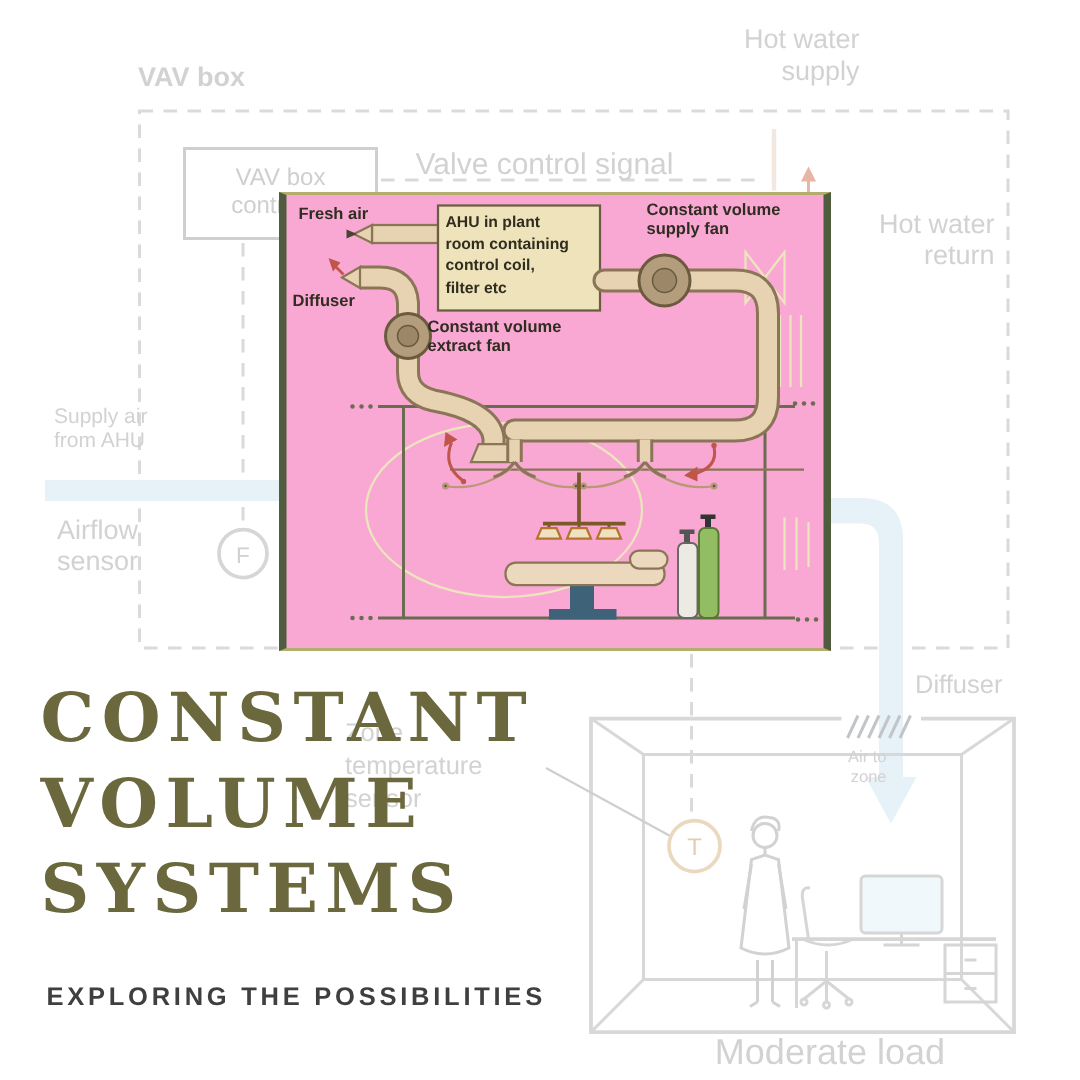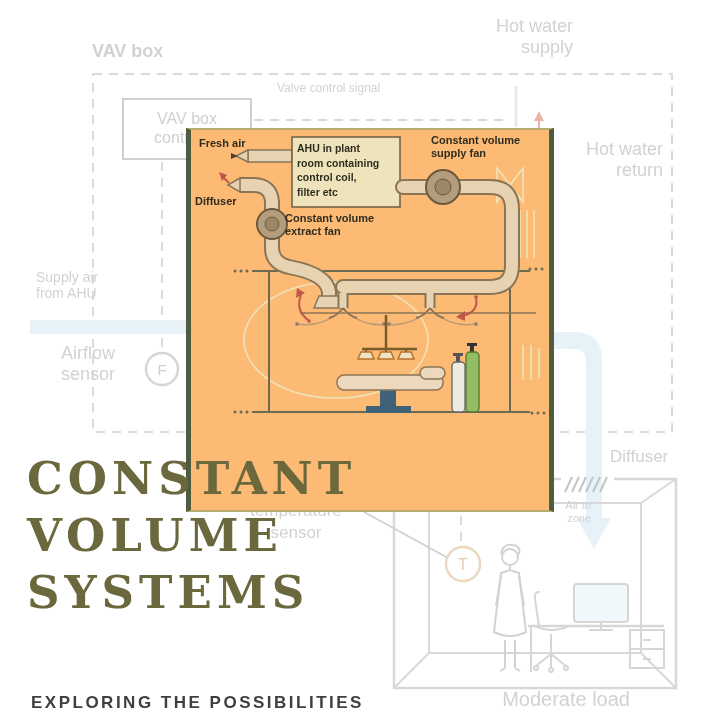--- a/index.html
+++ b/index.html
@@ -4,38 +4,38 @@
 <style>
   html,body{margin:0;padding:0;background:#ffffff;}
   #slide{position:relative;width:720px;height:720px;background:#ffffff;overflow:hidden;
          font-family:"Liberation Sans",sans-serif;}
   svg{display:block;}
   .abs{position:absolute;}
   
   .lbl{position:absolute;color:#d2d2d2;white-space:pre-line;line-height:1.15;
        font-family:"Liberation Sans",sans-serif;}
   .ctr{text-align:right;}
-  .rgt{text-align:center;}
+  .rgt{text-align:left;}
   
   #vav-controller-box{position:absolute;left:122px;top:98px;width:130px;height:62px;
        border:2px solid #cfcfcf;box-sizing:border-box;color:#cfcfcf;font-size:16px;
        line-height:1.2;text-align:center;padding-top:9px;white-space:pre-line;}
   
-  #panel{position:absolute;left:186px;top:128px;width:368px;height:384px;box-sizing:border-box;
-       background:#fdba74;border-top:2px solid #b3ae6d;border-bottom:2px solid #b3ae6d;
+  #panel{position:absolute;left:186px;top:128px;width:368px;height:306px;box-sizing:border-box;
+       background:#f9a8d4;border-top:2px solid #b3ae6d;border-bottom:2px solid #b3ae6d;
        border-left:5px solid #4f5c3e;border-right:5px solid #4f5c3e;}
   .plbl{position:absolute;color:#2f2d1f;font-weight:bold;font-size:11px;line-height:13px;
        white-space:pre-line;font-family:"Liberation Sans",sans-serif;}
   #ahu-text{font-size:10.5px;line-height:14.5px;}
   
   .title-line{position:absolute;left:27px;color:#6a683c;font-family:"DejaVu Serif",serif;
        font-weight:bold;font-size:45px;letter-spacing:5px;white-space:nowrap;z-index:5;}
   #subtitle{position:absolute;left:31px;top:655px;color:#3f3f3f;font-weight:bold;
        font-size:17px;letter-spacing:2.5px;white-space:nowrap;z-index:5;
-       font-family:"Liberation Sans",sans-serif;margin-top:38px;}
+       font-family:"Liberation Sans",sans-serif;}
 </style>
 </head>
 <body>
 
 <div id="slide">
 
   <svg class="abs" style="left:0;top:0;z-index:0" width="720" height="720" viewBox="0 0 720 720">
     <g fill="none" stroke="#dadada" stroke-width="2" stroke-dasharray="9 7">
       <rect x="93" y="74" width="579" height="358"></rect>
       <path d="M254 120 H504"></path>
@@ -103,36 +103,36 @@
     </g>
     <g>
       <circle cx="463" cy="564" r="17" fill="none" stroke="#ead9bf" stroke-width="2.5"></circle>
       <text x="463" y="570" text-anchor="middle" font-size="16" fill="#e2cfae" font-family="Liberation Sans, sans-serif">T</text>
     </g>
   </svg>
 
   <div class="lbl" style="left:92px;top:41px;font-size:18px;font-weight:700">VAV box</div>
   <div class="lbl ctr" style="left:455px;top:16px;width:118px;font-size:18px">Hot water
 supply</div>
-  <div class="lbl" style="left:277px;top:82px;font-size:12px">Valve control signal</div>
+  <div class="lbl" style="left:277px;top:99px;font-size:20px">Valve control signal</div>
   <div id="vav-controller-box">VAV box
 controller</div>
   <div class="lbl ctr" style="left:545px;top:139px;width:118px;font-size:18px">Hot water
 return</div>
   <div class="lbl" style="left:36px;top:269px;font-size:14px">Supply air
 from AHU</div>
   <div class="lbl rgt" style="left:38px;top:343px;width:100px;font-size:18px">Airflow
 sensor</div>
   <div class="lbl rgt" style="left:230px;top:478px;width:132px;font-size:17px;line-height:1.3;z-index:1">Zone
 temperature
 sensor</div>
   <div class="lbl" style="left:610px;top:447px;font-size:17px">Diffuser</div>
   <div class="lbl ctr" style="left:505px;top:499px;width:86px;font-size:11px">Air to
 zone</div>
-  <div class="lbl ctr" style="left:450px;top:688px;width:180px;font-size:20px">Moderate load</div>
+  <div class="lbl ctr" style="left:450px;top:688px;width:180px;font-size:24px">Moderate load</div>
 
   <div id="panel" style="z-index:2">
     <svg class="abs" style="left:0;top:0" width="358" height="302" viewBox="0 0 358 302">
 
       <g fill="none" stroke="#ece6bc" stroke-width="1.5">
         <ellipse cx="145" cy="210" rx="92" ry="58"></ellipse>
         <polygon points="306,38 306,72 319,55"></polygon>
         <polygon points="332,38 332,72 319,55"></polygon>
         <path d="M329 80 V128 M336 80 V128 M343 80 V128"></path>
         <path d="M332 215 V250 M340 215 V250 M348 218 V248"></path>

